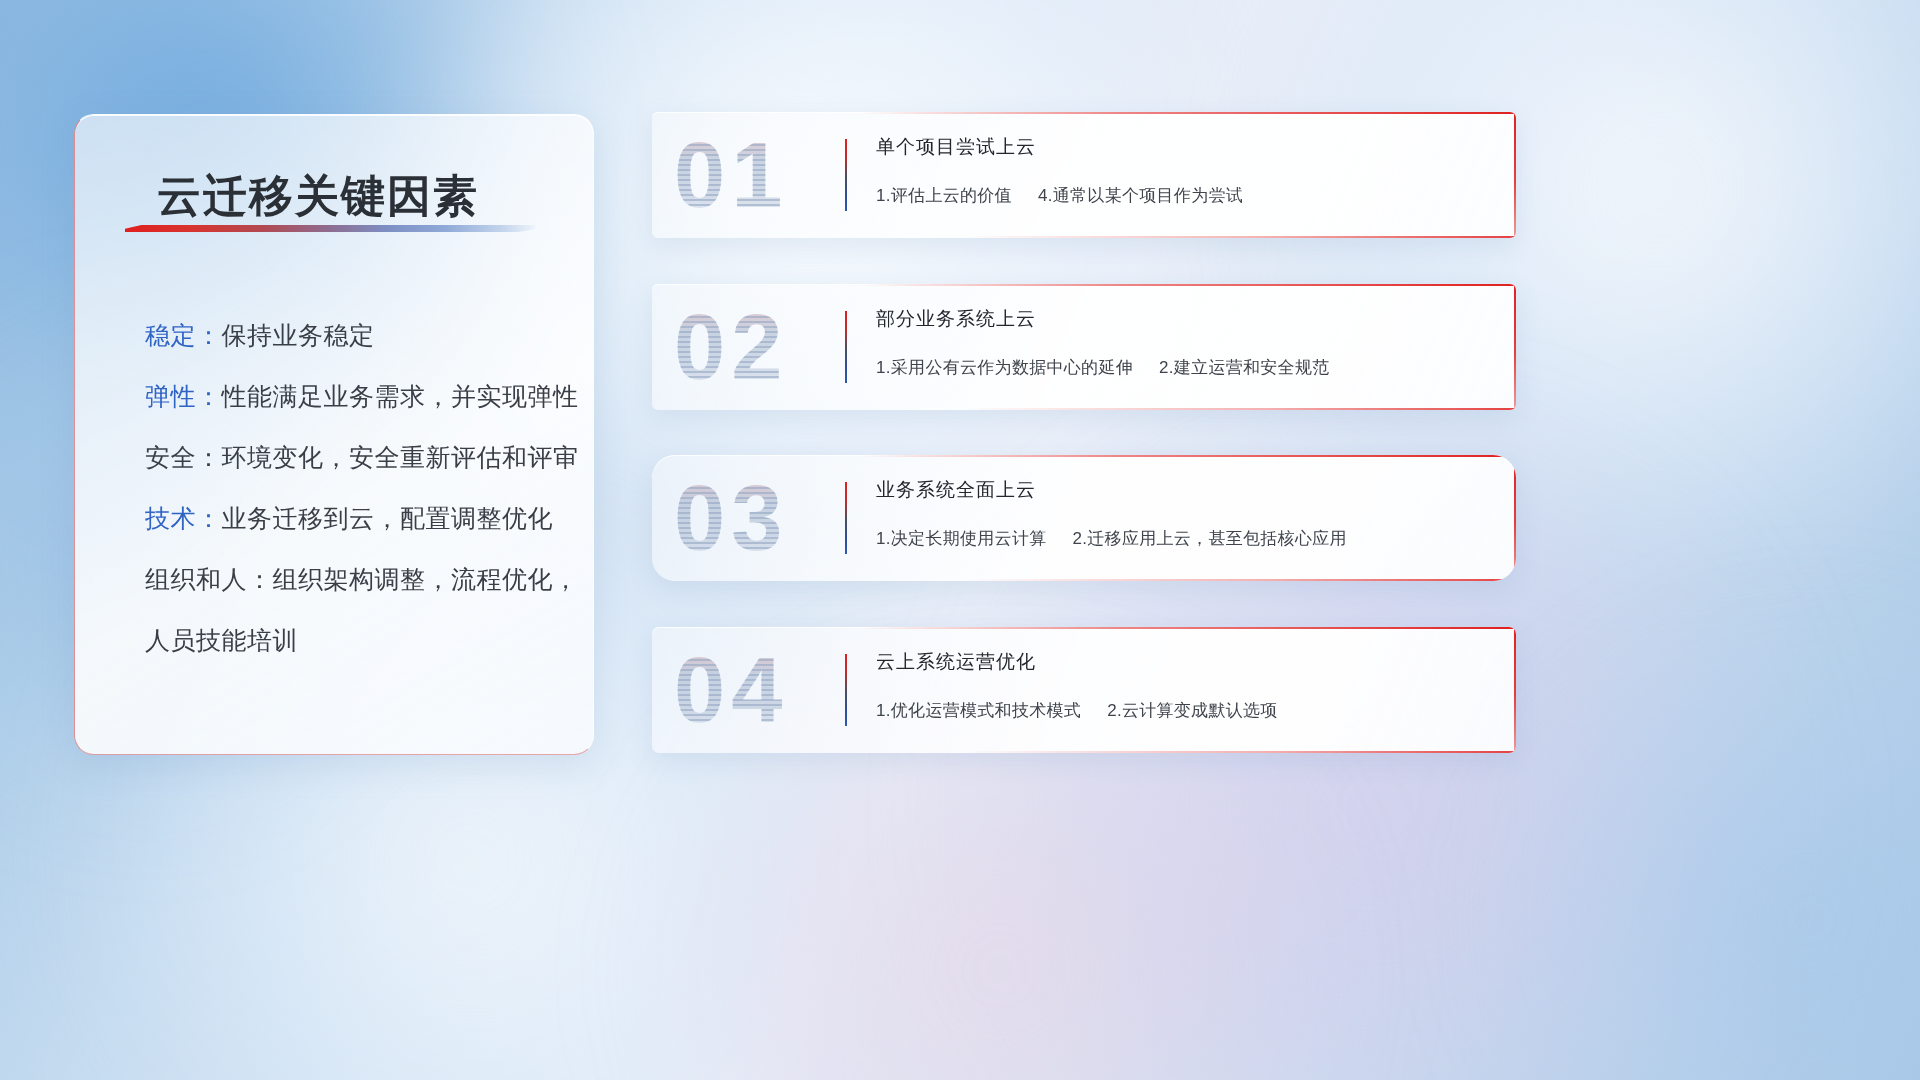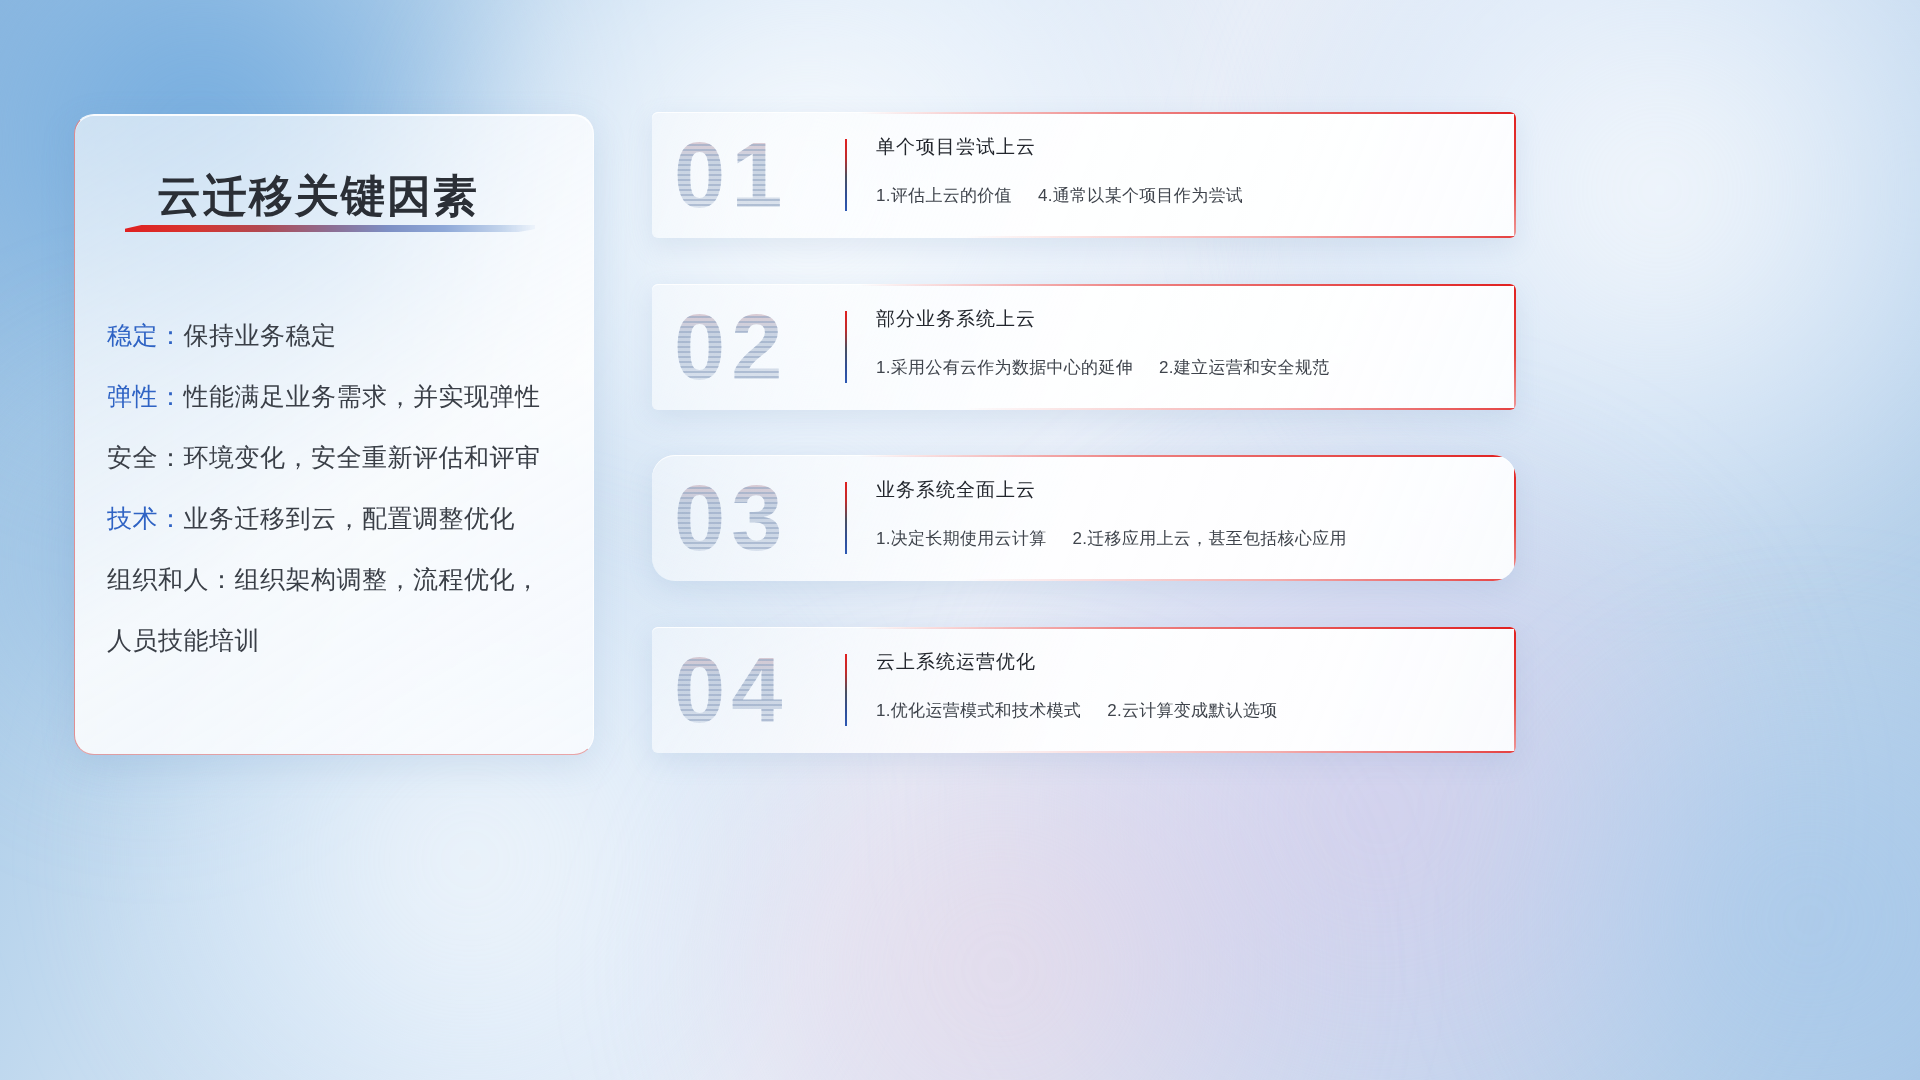--- a/index.html
+++ b/index.html
@@ -65,21 +65,21 @@
   .panel-rule {
     position:absolute; left:50px; top:110px; width:410px; height:7px;
     background:linear-gradient(90deg,#e02020 0%,#d8342f 16%,#b04a53 34%,
       #8d6d92 50%,#7d8fc4 64%,#8fa9d8 78%,#c3d4ec 92%,rgba(215,228,245,.25) 100%);
     clip-path:polygon(0% 52%, 4% 0%, 100% 0%, 100% 58%, 96% 100%, 0% 100%);
     filter:blur(.3px);
   }
   .panel-list { position:absolute; left:32px; top:190px; right:24px; }
   .pl-item {
     font-size:25px; line-height:61px; color:#3a3f47;
-    white-space:nowrap; letter-spacing:.5px;
+    white-space:nowrap; letter-spacing:.5px;margin-left:38px;
   }
   .pl-item .lbl { font-weight:500; }
   .pl-item .lbl.blue { color:#2f63c4; }
   .pl-item .lbl.gray { color:#3a3f47; }
   .pl-item .txt { color:#3a3f47; }
 
   
   .card {
     position:absolute; left:636px; width:864px; height:126px;
     border-radius:6px;
@@ -101,21 +101,21 @@
     content:""; position:absolute; right:0; top:0; width:2px; height:100%;
     background:linear-gradient(180deg,#e02020 0%,#e3413c 55%,rgba(224,32,32,.45) 100%);
   }
   .card-bottom {
     position:absolute; right:0; bottom:0; width:64%; height:2px;
     background:linear-gradient(90deg,rgba(224,32,32,0) 0%,rgba(224,32,32,.35) 55%,rgba(224,32,32,.85) 100%);
   }
   .c1 { top:112px; }
   .c2 { top:284px;padding-left:43px; }
   .c3 { top:455px;border-radius:23px; }
-  .c4 { top:627px; }
+  .c4 { top:627px;border-radius:7px; }
 
   
   .ghost-num {
     position:absolute; left:22px; top:50%; transform:translateY(-50%);
     font-size:92px; font-weight:bold; letter-spacing:6px;
     line-height:1; color:transparent;
     -webkit-background-clip:text; background-clip:text;
     background-image:
       repeating-linear-gradient(180deg,
         rgba(150,168,196,.62) 0px, rgba(150,168,196,.62) 2px,

